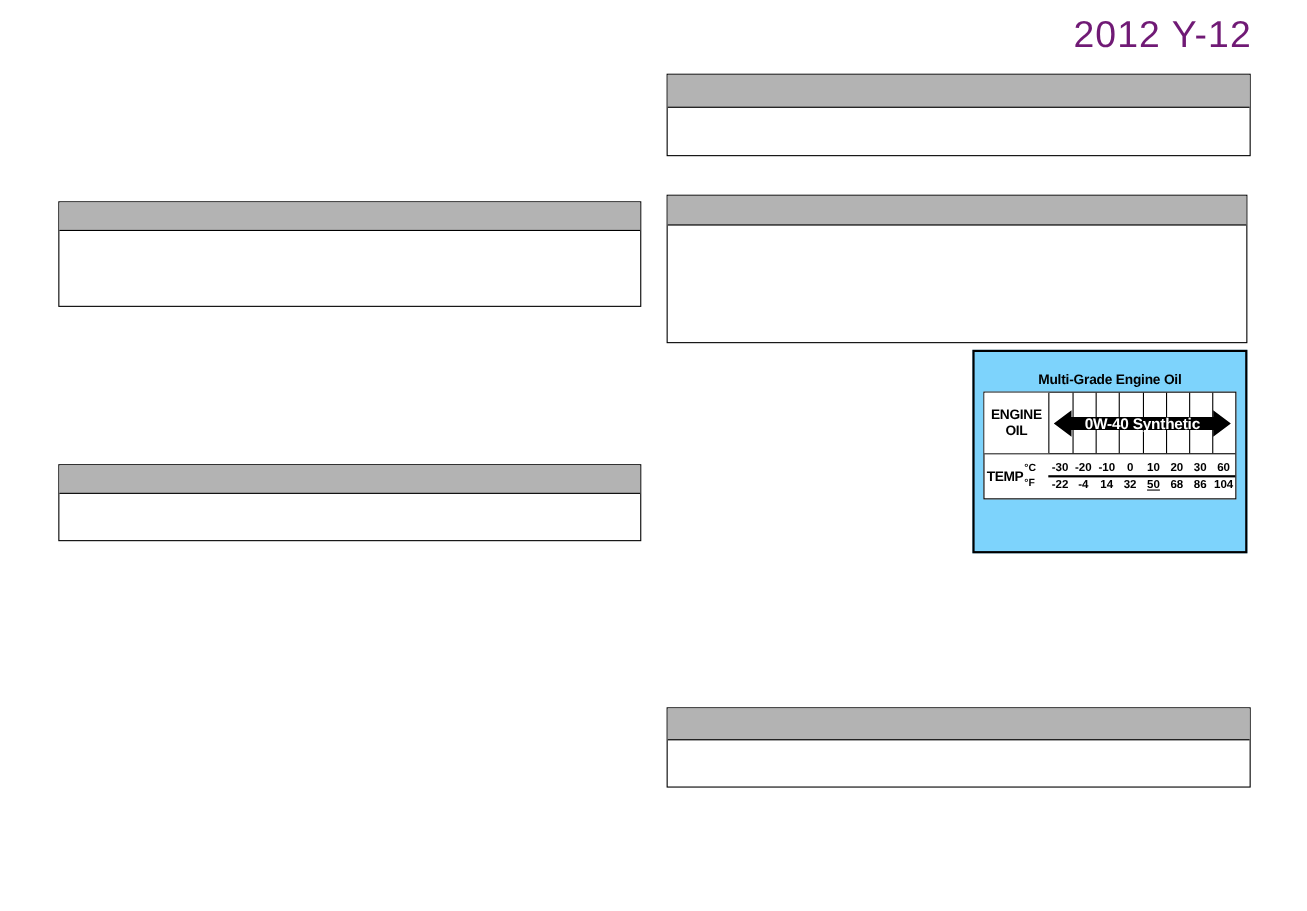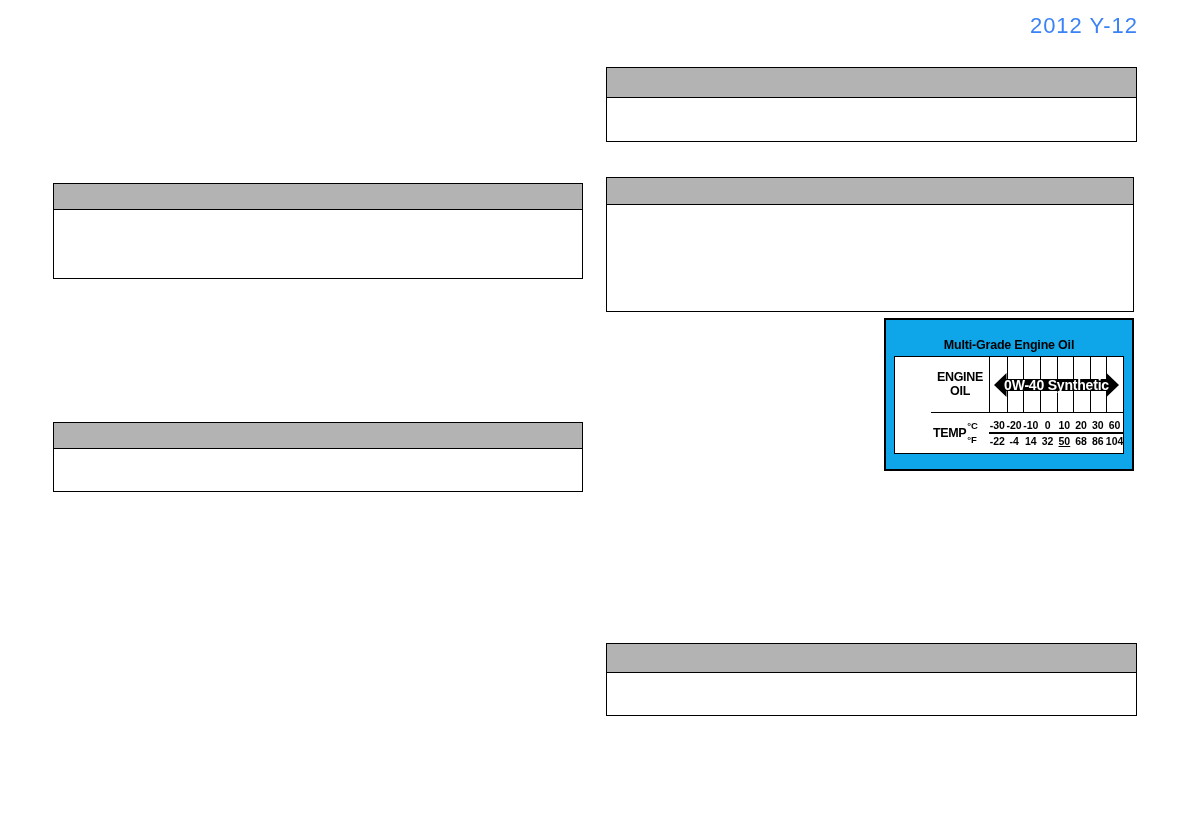--- a/index.html
+++ b/index.html
@@ -13,24 +13,24 @@
     position: relative;
     font-family: "Liberation Sans", sans-serif;
     overflow: hidden;
   }
 
   
   .page-header {
     position: absolute;
     top: 13px;
     right: 50px;
-    font-size: 22px;
+    font-size: 34px;
     font-weight: 400;
     letter-spacing: 1px;
-    color: #3b82f6;
+    color: #701a75;
     white-space: nowrap;
   }
 
   
   .box {
     position: absolute;
     border: 1px solid #000000;
     background: #ffffff;
     box-sizing: border-box;
   }
@@ -75,41 +75,40 @@
   #box-right-3  { left: 606px; top: 643px; width: 531px; height: 73px; }
   #box-right-3 .box-head { height: 29px; }
   #box-right-3 .box-body { height: 42px; }
 
   
   #oil-figure {
     position: absolute;
     left: 884px;
     top: 318px;
     width: 250px;
-    height: 153px;
+    height: 185px;
     border: 2px solid #000000;
-    background: #0ea5e9;
+    background: #7dd3fc;
     box-sizing: border-box;
   }
   .oil-title {
     text-align: center;
     font-size: 12.5px;
     font-weight: bold;
     color: #000;
     margin-top: 18px;
     margin-bottom: 4px;
     letter-spacing: -0.2px;
   }
   .oil-table {
     position: relative;
     margin: 0 8px;
     border: 1px solid #000;
     box-sizing: border-box;
     background: #fff;
-    padding-left: 36px;
   }
 
   
   .oil-row-band {
     position: relative;
     height: 55px;
     display: flex;
     align-items: stretch;
   }
   .oil-label-cell {

